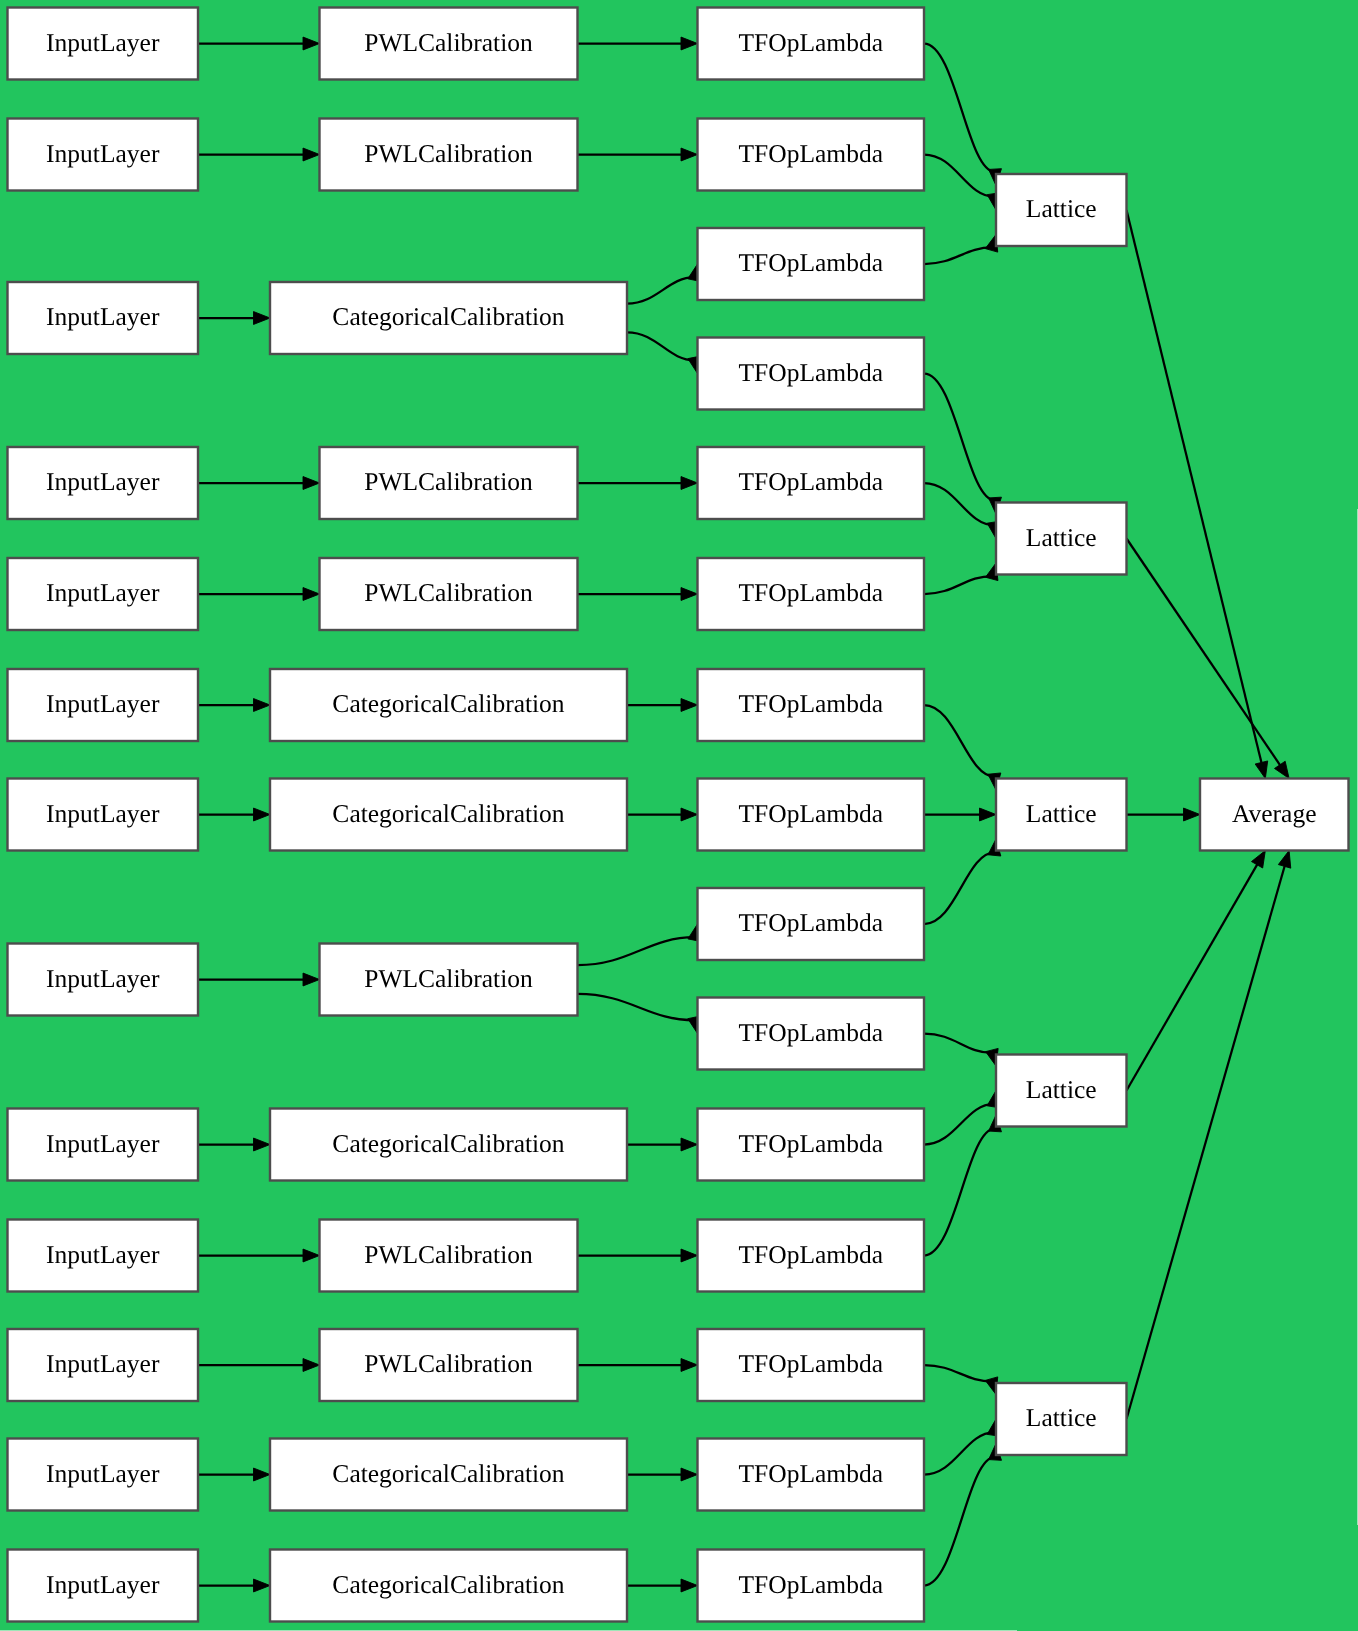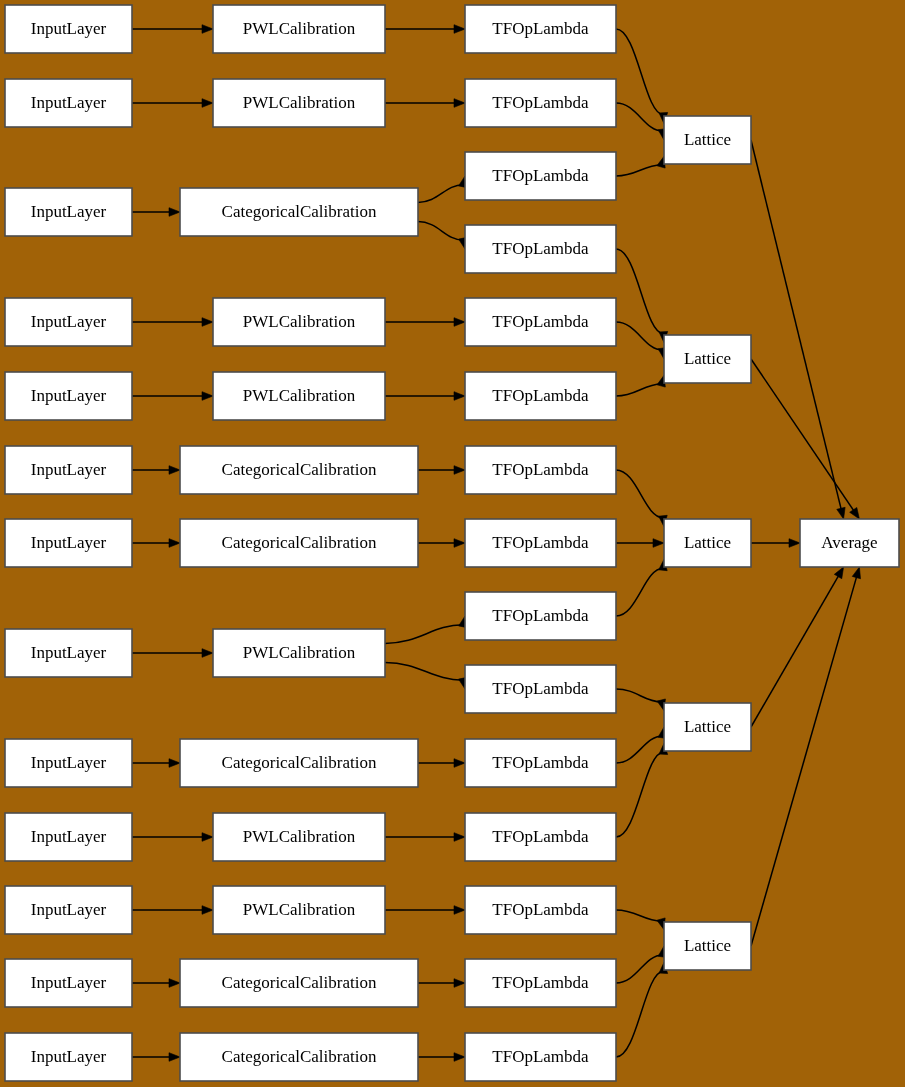--- a/index.html
+++ b/index.html
@@ -5,21 +5,21 @@
 <style>
   html, body {
     margin: 0;
     padding: 0;
     background: #ffffff;
   }
   #diagram-root {
     position: relative;
     width: 905px;
     height: 1087px;
-    background: #a16207;
+    background: #22c55e;
     font-family: "Liberation Serif", "DejaVu Serif", serif;
     overflow: hidden;
     text-decoration: underline;
   }
   svg#graph-svg {
     position: absolute;
     left: 0;
     top: 0;
     width: 905px;
     height: 1087px;

